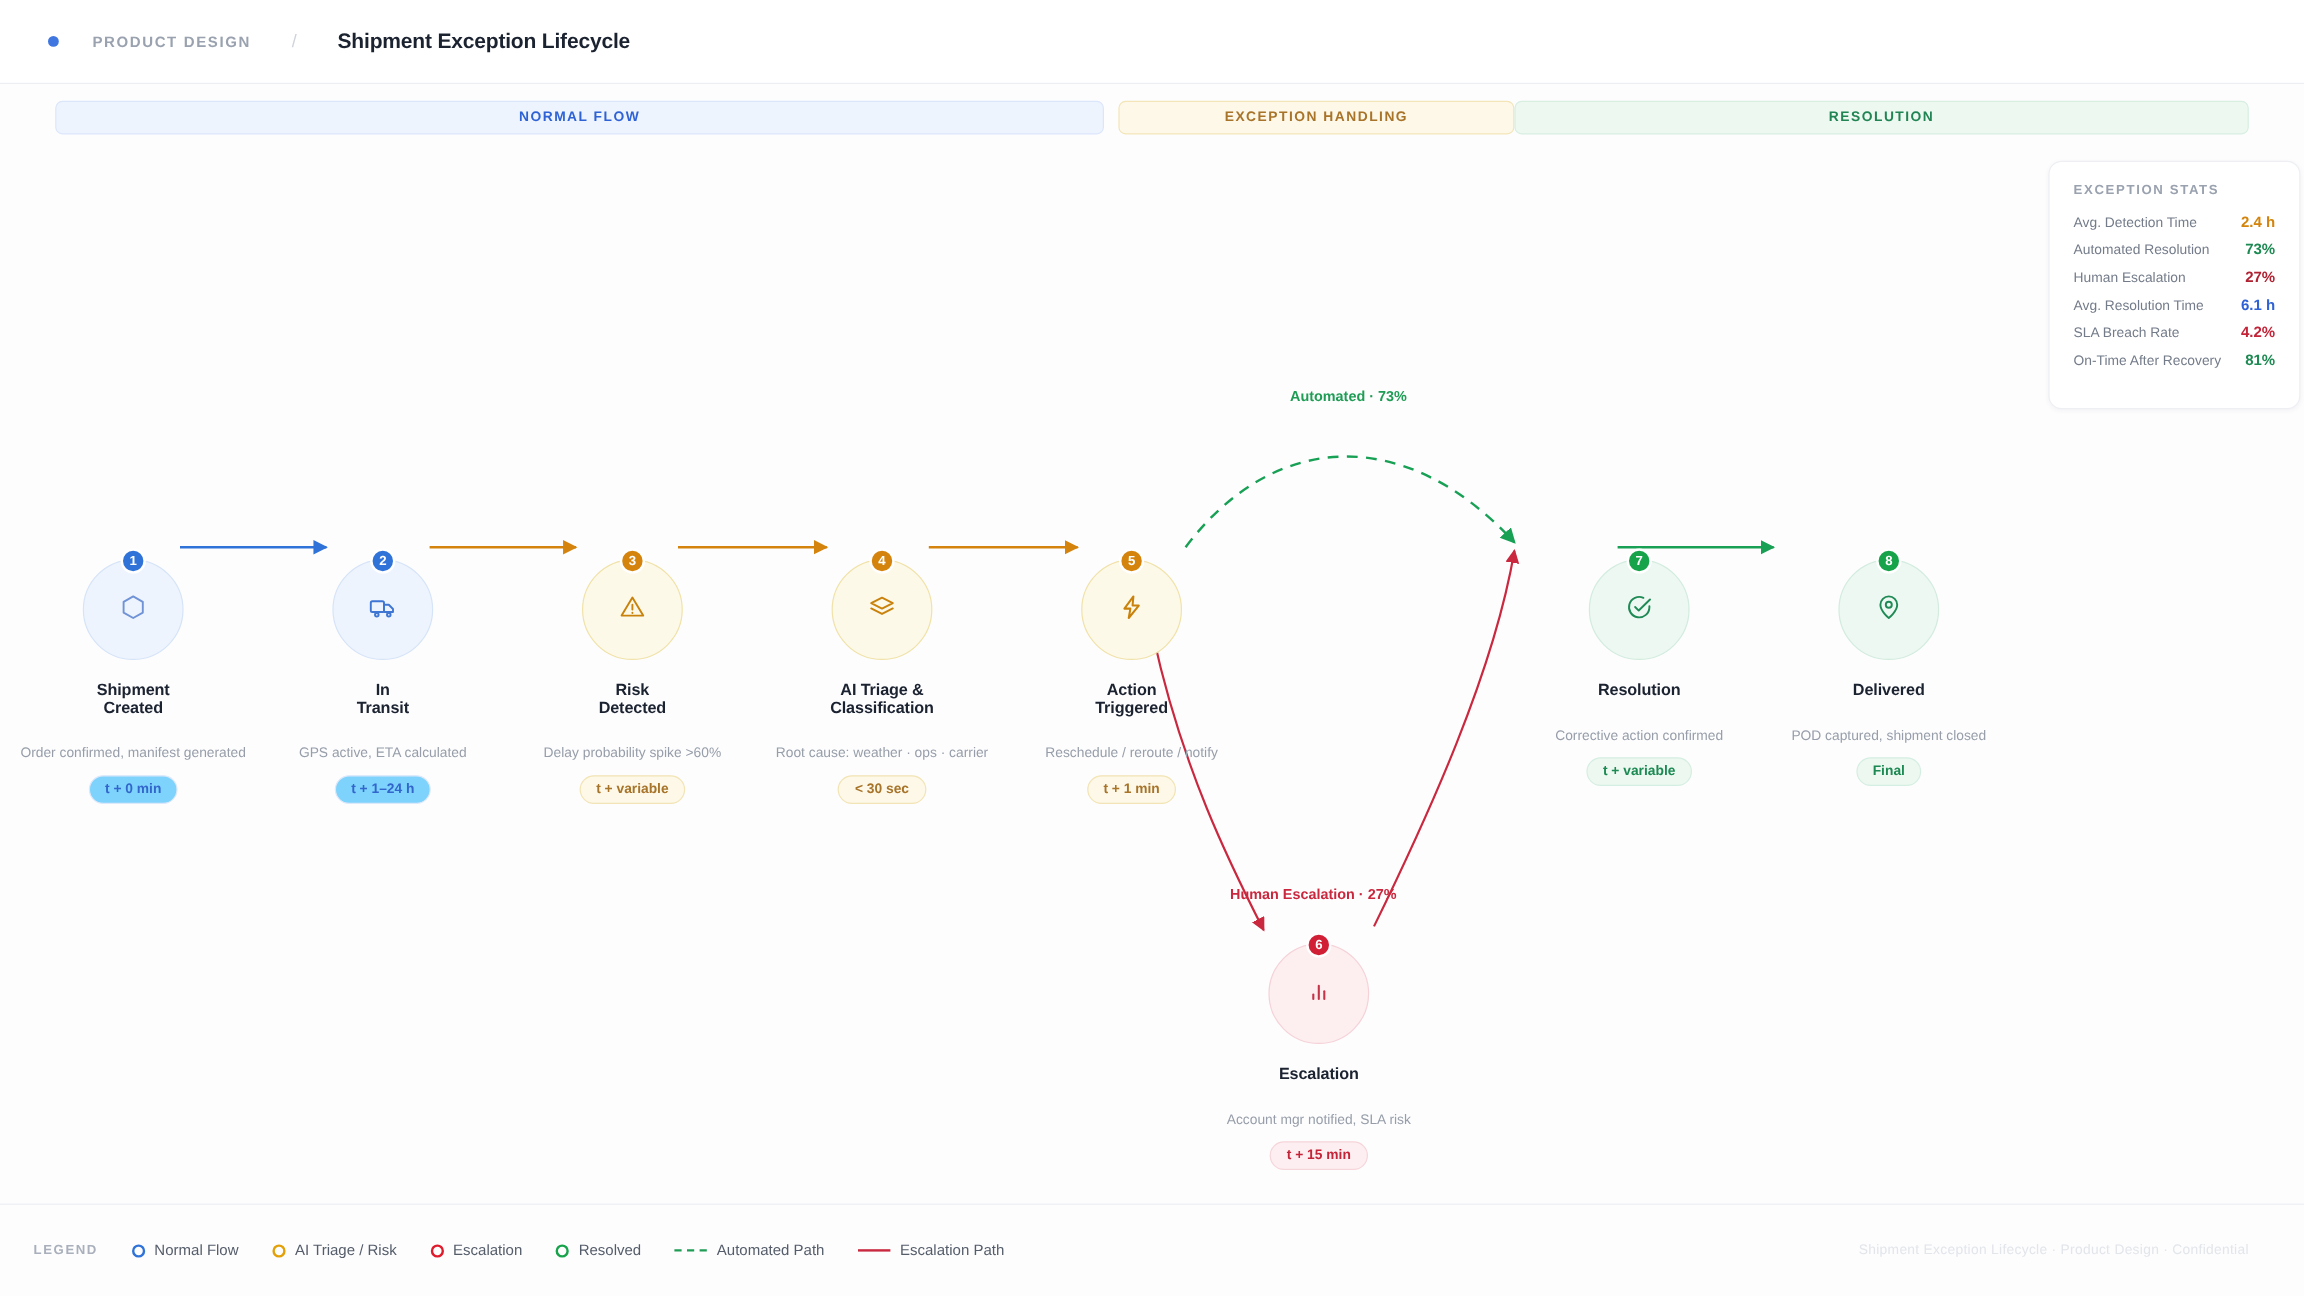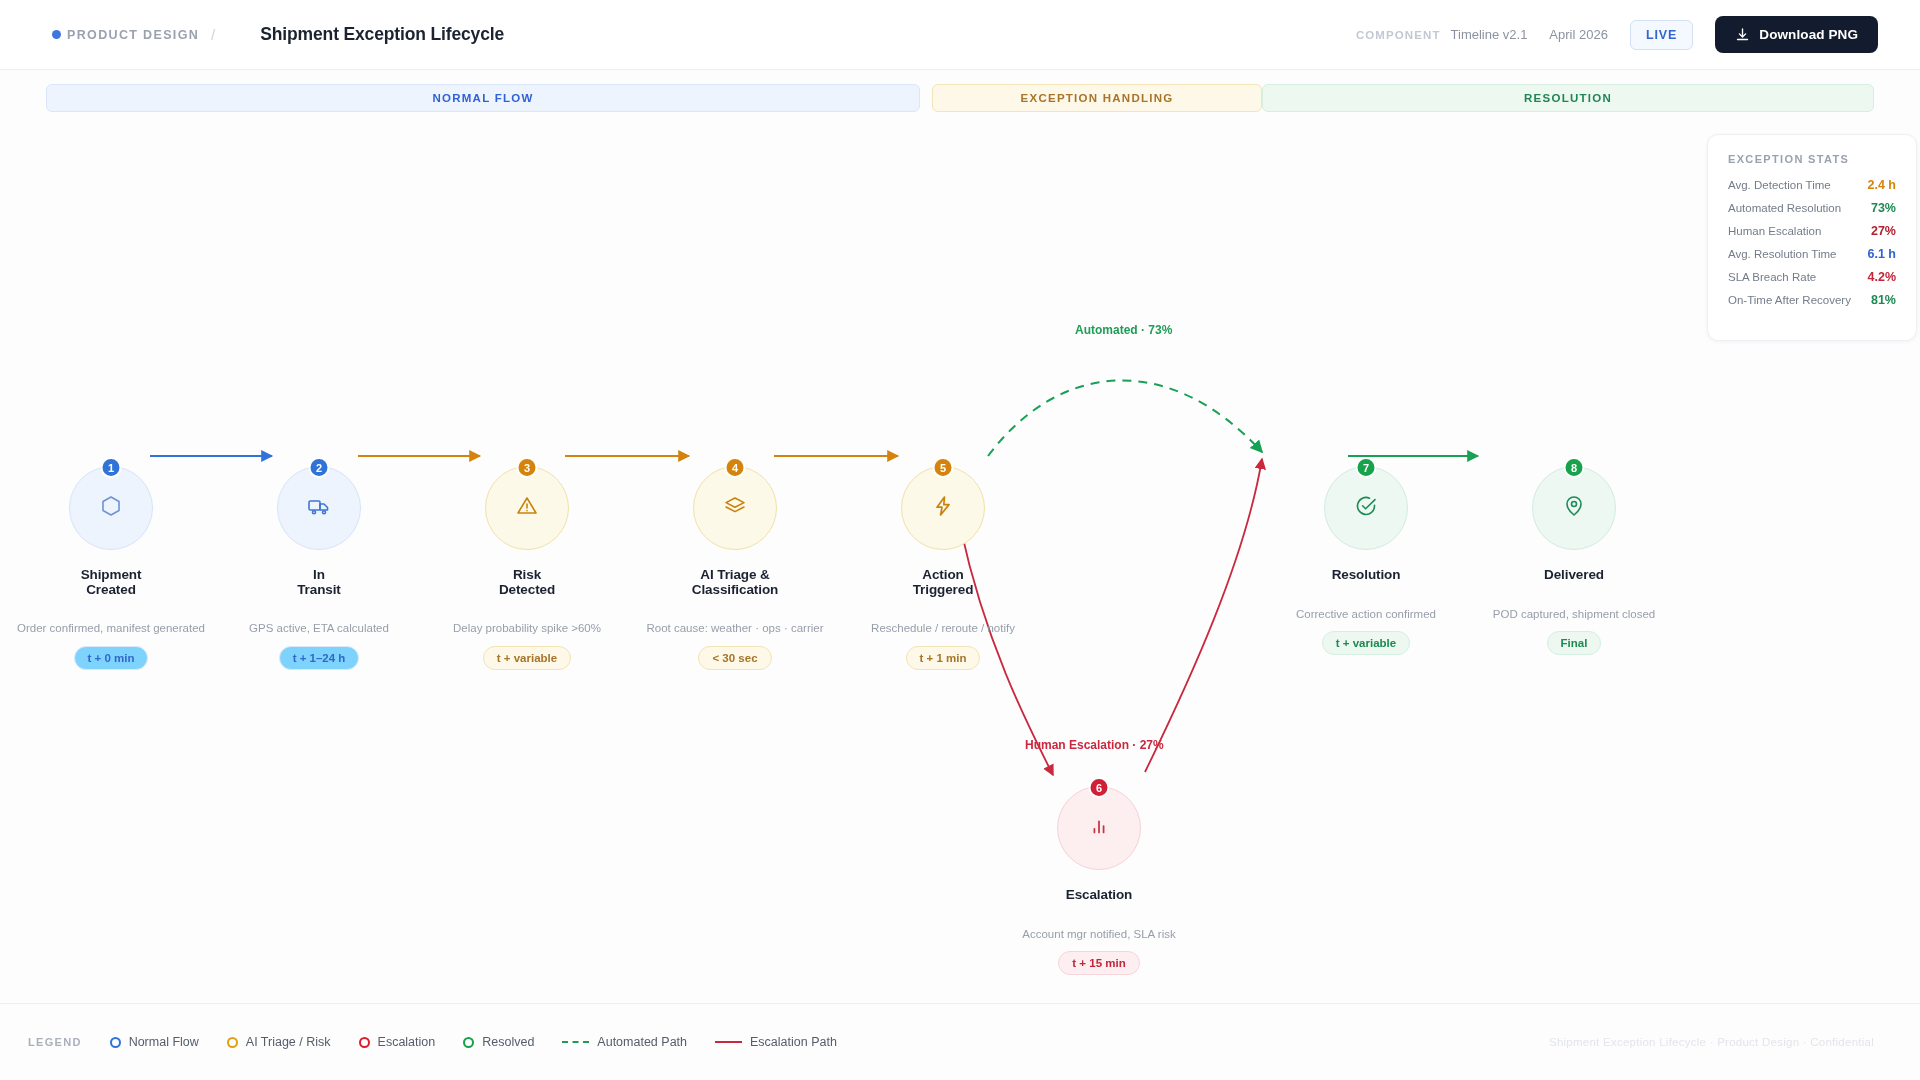--- a/index.html
+++ b/index.html
@@ -10,28 +10,28 @@
     overflow: hidden;
   }
   #root { position: relative; width: 1920px; height: 1080px; background:#fdfdfe; }
 
   
   .header {
     position:absolute; left:0; top:0; width:1920px; height:70px;
     background:#ffffff; border-bottom:1px solid #eceef2;
     display:flex; align-items:center;
   }
-  .hdr-left { display:flex; align-items:center; padding-left:52px; gap:6px; }
+  .hdr-left { display:flex; align-items:center; padding-left:40px; gap:28px; }
   .brand-dot { width:9px; height:9px; border-radius:50%; background:#3f76e0; display:block; }
   .crumb-top {
     font-size:12.5px; font-weight:700; letter-spacing:1.35px;
     color:#9aa2af; text-transform:uppercase;
   }
   .crumb-sep { color:#cfd4dc; font-size:15px; margin:0 6px; }
-  .crumb-title { font-size:17.5px; font-weight:700; color:#1b2230; letter-spacing:-0.15px;margin-left:33px; }
+  .crumb-title { font-size:17.5px; font-weight:700; color:#1b2230; letter-spacing:-0.15px; }
   .hdr-right {
     margin-left:auto; display:flex; align-items:center; gap:22px; padding-right:42px;
   }
   .meta-label { font-size:11.5px; font-weight:700; letter-spacing:1.1px; color:#c3c8d2; text-transform:uppercase; }
   .meta-val { font-size:13px; color:#8b93a1; }
   .live-chip {
     border:1px solid #d4e0f5; background:#f4f8ff; color:#3266cc;
     font-size:12.5px; font-weight:700; letter-spacing:0.9px;
     padding:7px 15px; border-radius:6px;
   }
@@ -135,36 +135,20 @@
 
 <div id="root">
 
   <div class="header">
     <div class="hdr-left">
       <span class="brand-dot"></span>
       <span class="crumb-top">PRODUCT DESIGN</span>
       <span class="crumb-sep">/</span>
       <span class="crumb-title">Shipment Exception Lifecycle</span>
     </div>
-    <div class="hdr-right">
-      <span class="meta-label">COMPONENT</span>
-      <span class="meta-val" style="margin-left:-12px;">Timeline v2.1</span>
-      <span class="meta-val">April 2026</span>
-      <span class="live-chip">LIVE</span>
-      <span class="dl-btn">
-        <span>
-          <svg width="15" height="15" viewBox="0 0 24 24" fill="none" stroke="#ffffff" stroke-width="2.2" stroke-linecap="round" stroke-linejoin="round">
-            <path d="M12 3v11"></path>
-              <path d="M7 11l5 5 5-5"></path>
-              <path d="M4 20h16"></path>
-          </svg>
-        </span>
-        <span>Download PNG</span>
-      </span>
-    </div>
   </div>
 
   <div class="phases">
     <div class="phase normal">NORMAL FLOW</div>
     <div class="phase exception">EXCEPTION HANDLING</div>
     <div class="phase resolution">RESOLUTION</div>
   </div>
 
   <div class="stats">
     <div class="stats-title">EXCEPTION STATS</div>

